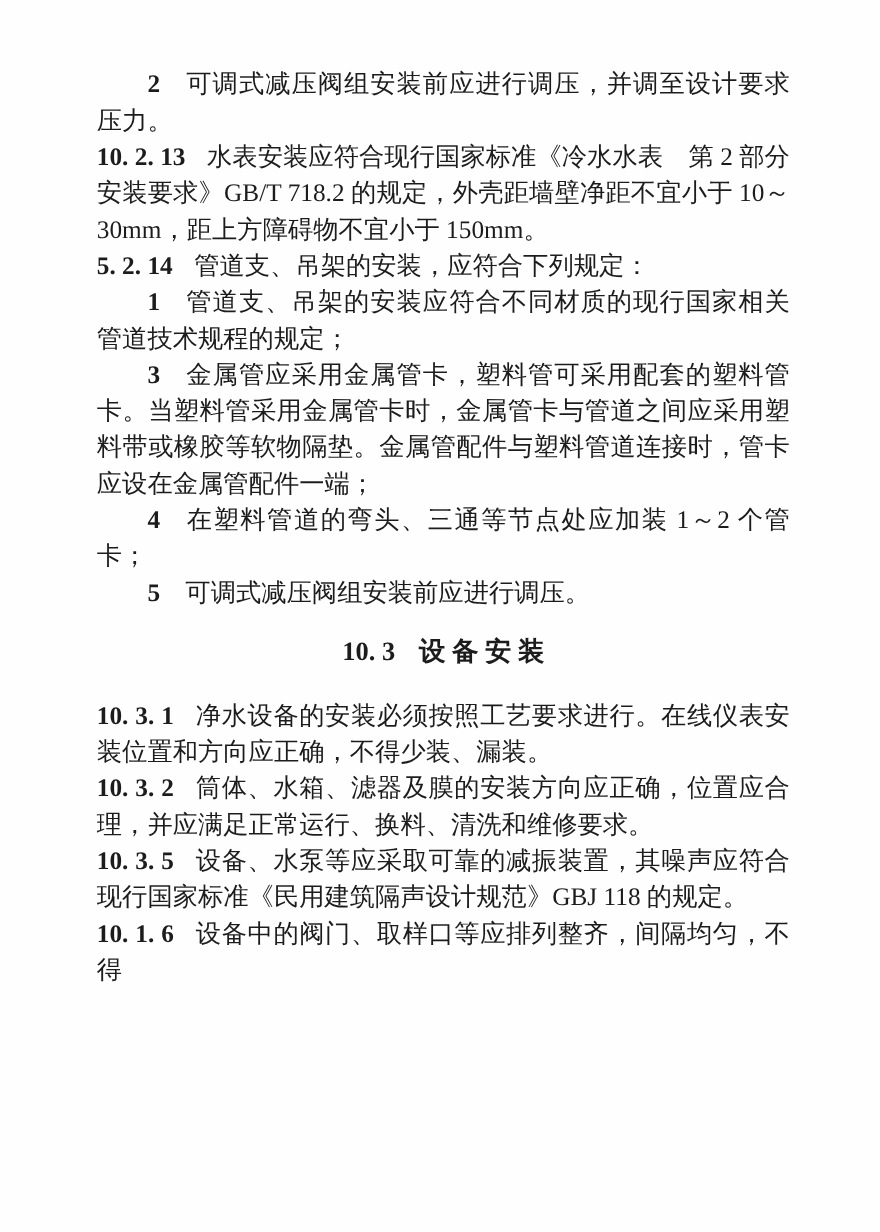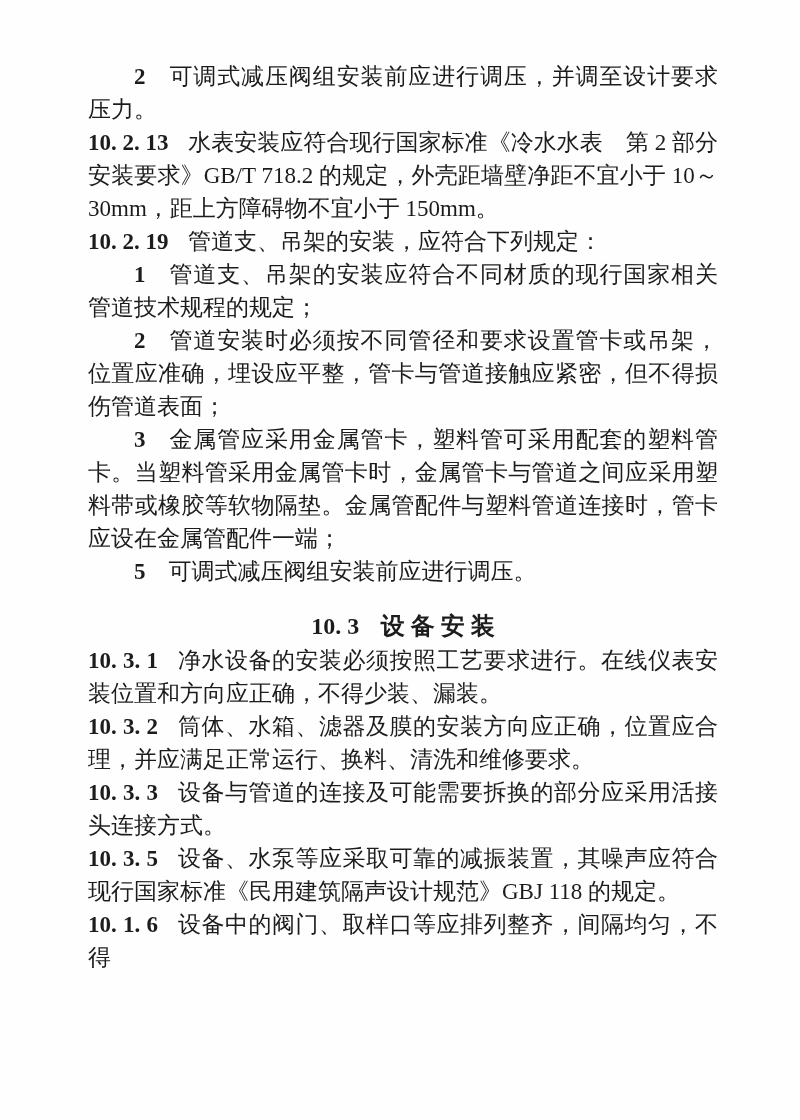--- a/index.html
+++ b/index.html
@@ -44,43 +44,42 @@
     margin-right: 0.85em;
   }
   
   .item {
     text-indent: 2em;
   }
   .item .num {
     margin-right: 1em;
   }
   .section-heading {
-    margin: 22px 0 1px 0;
+    margin: 22px 0 24px 0;
     font-size: 24px;
     line-height: 33px;
     font-weight: 700;
     text-align: center;
     text-indent: 0;
   }
   .section-heading .num {
     margin-right: 0.9em;
   }
 </style>
 </head>
 <body>
 
 <div class="page">
   <div class="content">
       <p class="para item"><span class="num">2</span><span class="txt">可调式减压阀组安装前应进行调压，并调至设计要求压力。</span></p>
       <p class="para clause"><span class="num">10. 2. 13</span><span class="txt">水表安装应符合现行国家标准《冷水水表　第 2 部分 安装要求》GB/T 718.2 的规定，外壳距墙壁净距不宜小于 10～30mm，距上方障碍物不宜小于 150mm。</span></p>
-      <p class="para clause"><span class="num">10. 2. 19</span><span class="txt">管道支、吊架的安装，应符合下列规定：</span></p>
+      <p class="para clause"><span class="num">5. 2. 14</span><span class="txt">管道支、吊架的安装，应符合下列规定：</span></p>
       <p class="para item"><span class="num">1</span><span class="txt">管道支、吊架的安装应符合不同材质的现行国家相关管道技术规程的规定；</span></p>
-      <p class="para item"><span class="num">2</span><span class="txt">管道安装时必须按不同管径和要求设置管卡或吊架，位置应准确，埋设应平整，管卡与管道接触应紧密，但不得损伤管道表面；</span></p>
       <p class="para item"><span class="num">3</span><span class="txt">金属管应采用金属管卡，塑料管可采用配套的塑料管卡。当塑料管采用金属管卡时，金属管卡与管道之间应采用塑料带或橡胶等软物隔垫。金属管配件与塑料管道连接时，管卡应设在金属管配件一端；</span></p>
+      <p class="para item"><span class="num">4</span><span class="txt">在塑料管道的弯头、三通等节点处应加装 1～2 个管卡；</span></p>
       <p class="para item"><span class="num">5</span><span class="txt">可调式减压阀组安装前应进行调压。</span></p>
       <h2 class="section-heading"><span class="num">10. 3</span><span class="title">设 备 安 装</span></h2>
       <p class="para clause"><span class="num">10. 3. 1</span><span class="txt">净水设备的安装必须按照工艺要求进行。在线仪表安装位置和方向应正确，不得少装、漏装。</span></p>
       <p class="para clause"><span class="num">10. 3. 2</span><span class="txt">筒体、水箱、滤器及膜的安装方向应正确，位置应合理，并应满足正常运行、换料、清洗和维修要求。</span></p>
-      <p class="para clause"><span class="num">10. 3. 3</span><span class="txt">设备与管道的连接及可能需要拆换的部分应采用活接头连接方式。</span></p>
       <p class="para clause"><span class="num">10. 3. 5</span><span class="txt">设备、水泵等应采取可靠的减振装置，其噪声应符合现行国家标准《民用建筑隔声设计规范》GBJ 118 的规定。</span></p>
       <p class="para clause"><span class="num">10. 1. 6</span><span class="txt">设备中的阀门、取样口等应排列整齐，间隔均匀，不得</span></p>
     </div>
 </div>
 
 </body></html>

